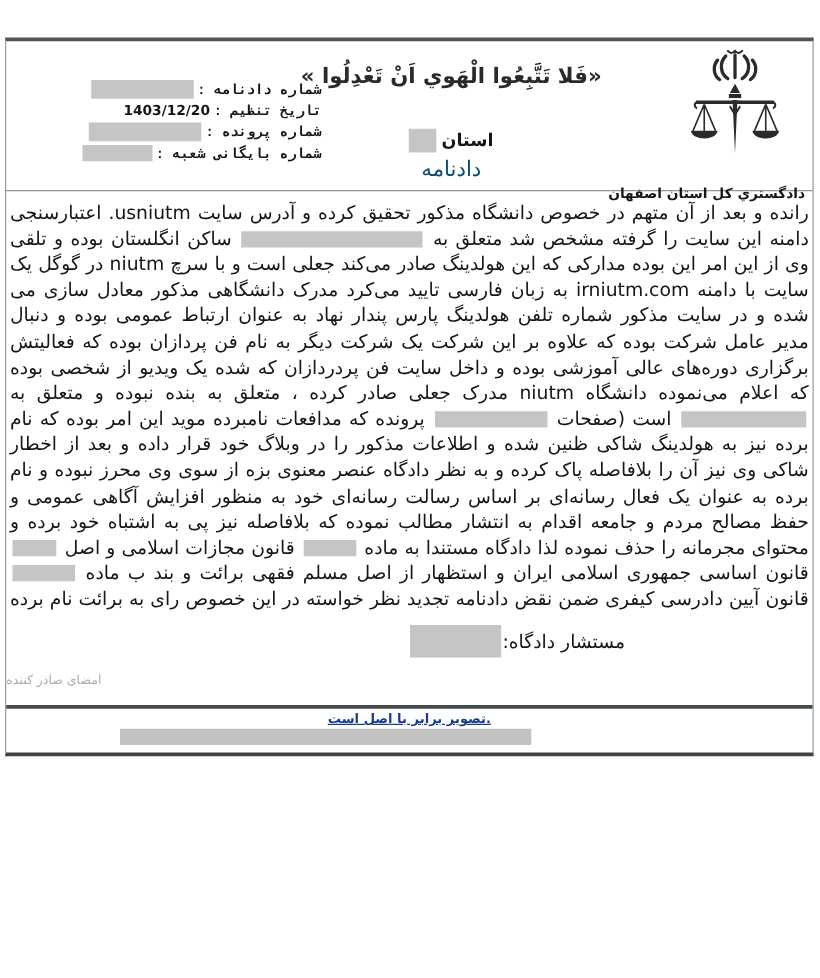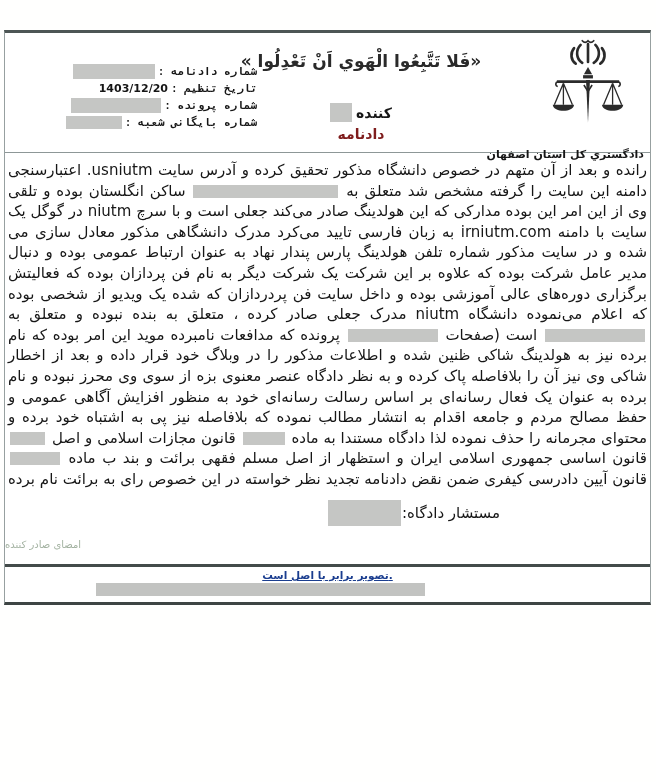--- a/index.html
+++ b/index.html
@@ -23,21 +23,21 @@
   }
   .emblem-wrap { position:absolute; top:4px; right:6px; width:112px; text-align:center; }
   .emblem-wrap svg { display:block; margin:0 auto; }
   .org-name { font-size:11px; font-weight:bold; margin-top:15px; white-space:nowrap; }
   .center-head { position:absolute; top:18px; left:225px; width:262px; text-align:center; }
   .quote { font-size:17px; font-weight:bold; color:#2a2a2a; letter-spacing:.2px; }
   .branch-line {
     margin-top:32px; font-size:14px; font-weight:bold;
     display:flex; justify-content:center; align-items:center; gap:4px; direction:rtl;
   }
-  .title { margin-top:4px; font-size:14px; font-weight:bold; color:#7f1d1d; }
+  .title { margin-top:4px; font-size:17px; font-weight:normal; color:#0c4a6e; }
   .meta { position:absolute; top:31px; left:40px; width:212px; direction:rtl; font-size:11px; }
   .meta-row { display:flex; align-items:center; gap:3px; margin-bottom:2px; min-height:15px; }
   .meta-label { font-weight:bold; white-space:nowrap;font-family:Liberation Mono, monospace; }
   .meta-date { font-weight:bold; direction:ltr; unicode-bidi:embed; }
   
   .redact { background:#c5c6c4; display:inline-block; }
   .redact.meta-val-1 { width:82px; height:15px; }
   .redact.meta-val-2 { width:90px; height:15px; }
   .redact.meta-val-3 { width:56px; height:13px; }
   .redact.branch-no  { width:22px; height:19px; }
@@ -118,21 +118,21 @@
         </div>
         <div class="meta-row">
           <span class="meta-label">شماره بایگانی شعبه :</span>
           <span class="redact meta-val-3"></span>
         </div>
       </div>
 
       <div class="center-head">
         <div class="quote">«فَلا تَتَّبِعُوا الْهَوي اَنْ تَعْدِلُوا »</div>
         <div class="branch-line">
-          <span>کننده</span>
+          <span>استان</span>
           <span class="redact branch-no"></span>
         </div>
         <div class="title">دادنامه</div>
       </div>
     </div>
 
     <div class="body-text">رانده و بعد از آن متهم در خصوص دانشگاه مذکور تحقیق کرده و آدرس سایت usniutm. اعتبارسنجی دامنه این سایت را گرفته مشخص شد متعلق به <span class="redact inline" style="width: 145px;"></span> ساکن انگلستان بوده و تلقی وی از این امر این بوده مدارکی که این هولدینگ صادر می‌کند جعلی است و با سرچ niutm در گوگل یک سایت با دامنه irniutm.com به زبان فارسی تایید می‌کرد مدرک دانشگاهی مذکور معادل سازی می شده و در سایت مذکور شماره تلفن هولدینگ پارس پندار نهاد به عنوان ارتباط عمومی بوده و دنبال مدیر عامل شرکت بوده که علاوه بر این شرکت یک شرکت دیگر به نام فن پردازان بوده که فعالیتش برگزاری دوره‌های عالی آموزشی بوده و داخل سایت فن پردردازان که شده یک ویدیو از شخصی بوده که اعلام می‌نموده دانشگاه niutm مدرک جعلی صادر کرده ، متعلق به بنده نبوده و متعلق به <span class="redact inline" style="width: 100px;"></span> است (صفحات <span class="redact inline" style="width: 90px;"></span> پرونده که مدافعات نامبرده موید این امر بوده که نام برده نیز به هولدینگ شاکی ظنین شده و اطلاعات مذکور را در وبلاگ خود قرار داده و بعد از اخطار شاکی وی نیز آن را بلافاصله پاک کرده و به نظر دادگاه عنصر معنوی بزه از سوی وی محرز نبوده و نام برده به عنوان یک فعال رسانه‌ای بر اساس رسالت رسانه‌ای خود به منظور افزایش آگاهی عمومی و حفظ مصالح مردم و جامعه اقدام به انتشار مطالب نموده که بلافاصله نیز پی به اشتباه خود برده و محتوای مجرمانه را حذف نموده لذا دادگاه مستندا به ماده <span class="redact inline" style="width: 42px;"></span> قانون مجازات اسلامی و اصل <span class="redact inline" style="width: 35px;"></span> قانون اساسی جمهوری اسلامی ایران و استظهار از اصل مسلم فقهی برائت و بند ب ماده <span class="redact inline" style="width: 50px;"></span> قانون آیین دادرسی کیفری ضمن نقض دادنامه تجدید نظر خواسته در این خصوص رای به برائت نام برده صادر و اعلام می‌گردد رای صادره قطعی است./ش‌ش</div>
 
     <div class="sig-row">
       <div class="sig-group second">

